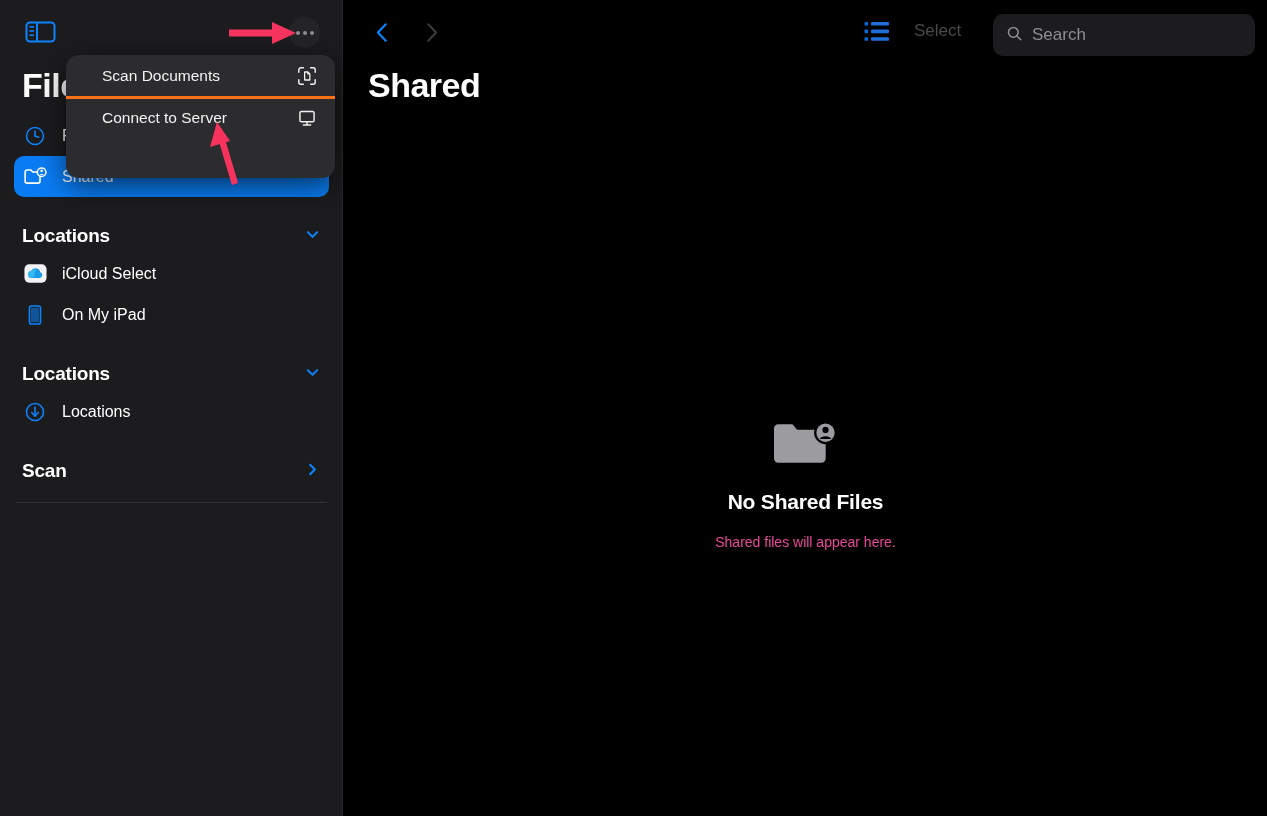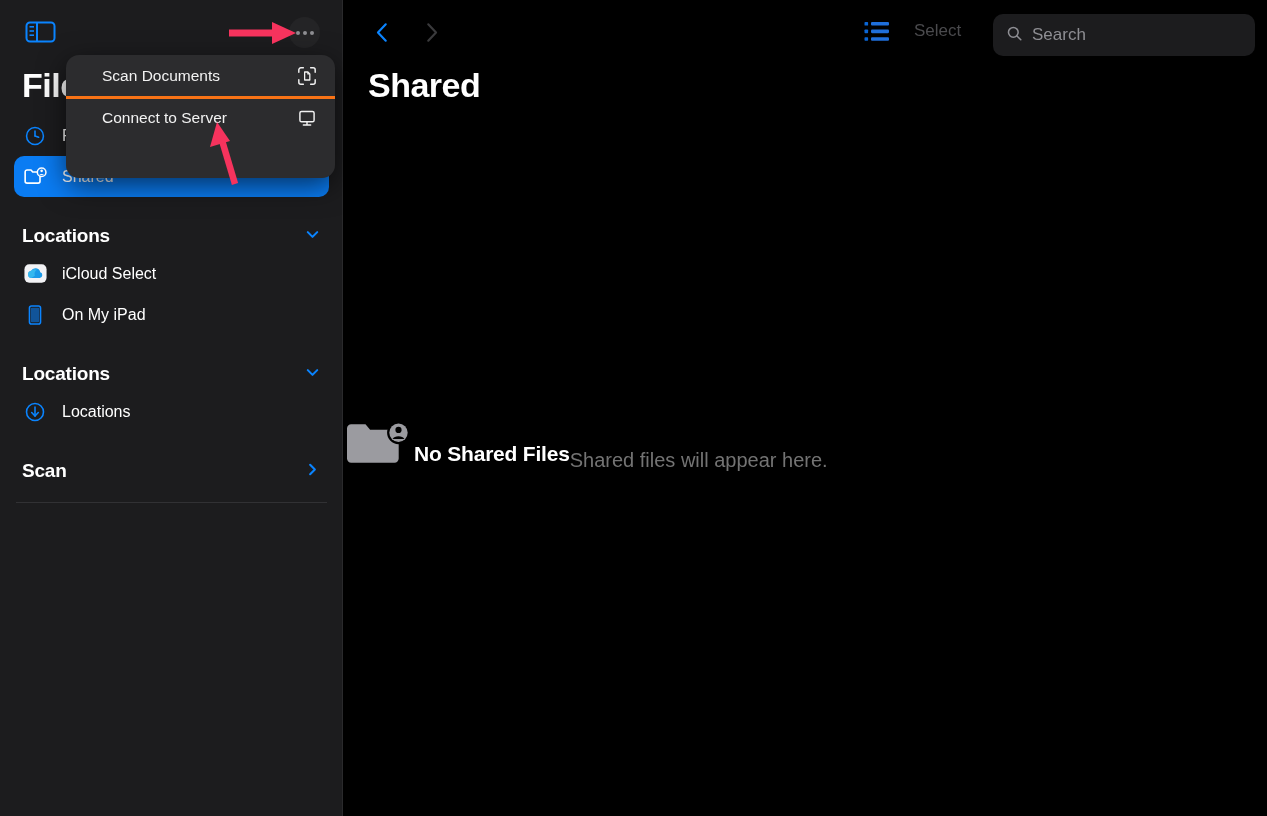--- a/index.html
+++ b/index.html
@@ -90,25 +90,25 @@
     background:#1c1c1e; border-radius:10px;
     display:flex; align-items:center; gap:9px; padding-left:13px;
     cursor:text;
   }
   .search-box .ph { font-size:17px; color:#8e8e93; }
 
   .main-title { position:absolute; left:24px; top:66px; font-size:34px; font-weight:bold; color:#fff; letter-spacing:-0.5px;}
 
   .empty {
     position:absolute; left:0; top:418px; width:923px;
-    display:flex; flex-direction:row; align-items:center;text-decoration:underline;
+    display:flex; flex-direction:column; align-items:center;text-decoration:underline;
   }
   .empty-icon { width:70px; height:52px; margin-bottom:20px; }
   .empty-title { font-size:21px; font-weight:bold; color:#fff; letter-spacing:-0.2px; }
-  .empty-sub { font-size:20px; color:#737373; margin-top:12px; }
+  .empty-sub { font-size:14px; color:#ec4899; margin-top:20px; }
 
   
   .anno { position:absolute; left:0; top:0; width:1267px; height:816px; pointer-events:none; z-index:60;}
 </style>
 </head>
 <body>
 
 <div id="root">
 
   <div class="sidebar">

